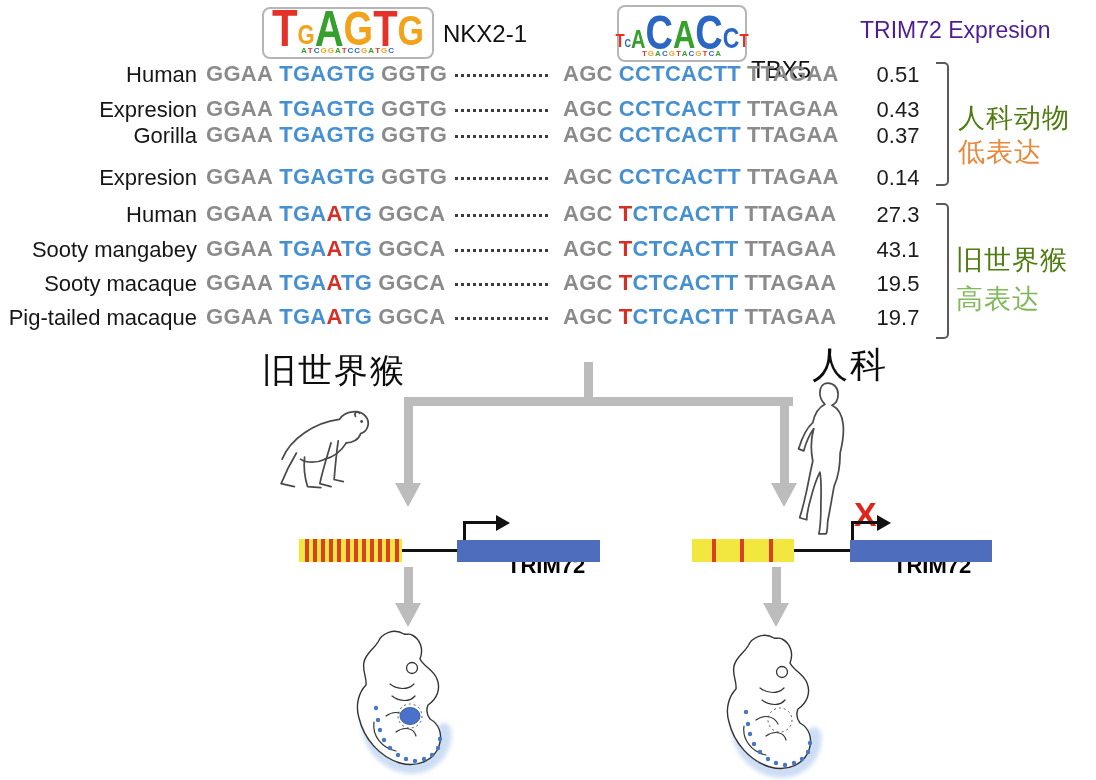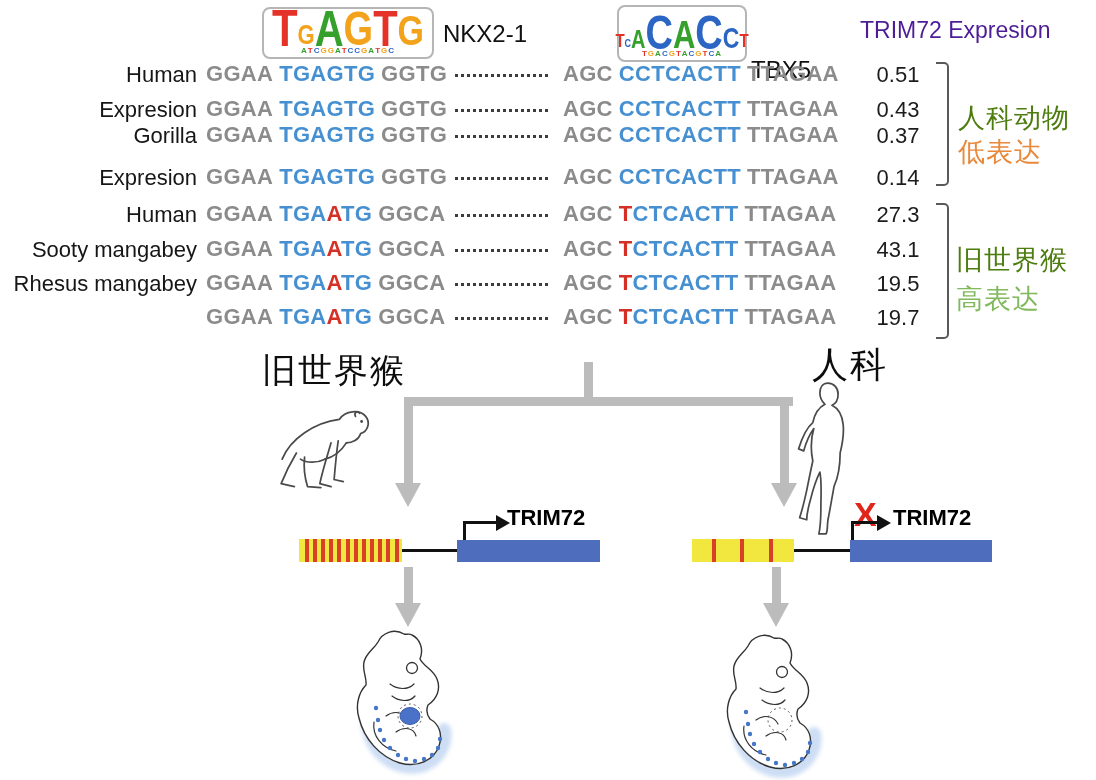--- a/index.html
+++ b/index.html
@@ -43,21 +43,21 @@
 
   
   .enhancer{position:absolute;height:23px;background:var(--enh-yellow);}
   .stripe{position:absolute;top:0;width:4px;height:100%;background:var(--stripe-red);}
   .gene-line{position:absolute;height:3px;background:#111;}
   .gene-body{position:absolute;height:22px;background:var(--gene-blue);}
   .tss-v{position:absolute;width:3px;background:#111;}
   .tss-h{position:absolute;height:3px;background:#111;}
   .tss-head{position:absolute;width:0;height:0;border-top:8px solid transparent;
             border-bottom:8px solid transparent;border-left:14px solid #111;}
-  .gene-name{position:absolute;font-size:22px;font-weight:bold;color:#000;white-space:nowrap;}
+  .gene-name{position:absolute;font-size:22px;font-weight:bold;color:#000;white-space:nowrap;margin-top:48px;}
   .x-mark{position:absolute;font-size:34px;font-weight:bold;color:var(--x-red);line-height:1;}
 
   svg{position:absolute;}
 </style>
 </head>
 <body>
 
 <div id="canvas">
 
   <div class="logo-box" style="left:262px;top:7px;width:168px;height:48px;">
@@ -155,27 +155,28 @@
       <div class="expr">27.3</div>
     </div>
       <div class="seq-row" style="top: 233px;">
       <div class="species">Sooty mangabey</div>
       <div class="seq seq-left"><span class="c-gray">GGAA</span><span class="c-blue gap">TGA</span><span class="c-red">A</span><span class="c-blue">TG</span><span class="c-gray gap">GGCA</span></div>
       <div class="dots"></div>
       <div class="seq seq-right"><span class="c-gray">AGC</span><span class="c-red gap">T</span><span class="c-blue">CTCACTT</span><span class="c-gray gap">TTAGAA</span></div>
       <div class="expr">43.1</div>
     </div>
       <div class="seq-row" style="top: 267px;">
-      <div class="species">Rhesus mangabey</div>
+      <div class="species">Sooty macaque</div>
       <div class="seq seq-left"><span class="c-gray">GGAA</span><span class="c-blue gap">TGA</span><span class="c-red">A</span><span class="c-blue">TG</span><span class="c-gray gap">GGCA</span></div>
       <div class="dots"></div>
       <div class="seq seq-right"><span class="c-gray">AGC</span><span class="c-red gap">T</span><span class="c-blue">CTCACTT</span><span class="c-gray gap">TTAGAA</span></div>
       <div class="expr">19.5</div>
     </div>
       <div class="seq-row" style="top: 301px;">
+      <div class="species">Pig-tailed macaque</div>
       <div class="seq seq-left"><span class="c-gray">GGAA</span><span class="c-blue gap">TGA</span><span class="c-red">A</span><span class="c-blue">TG</span><span class="c-gray gap">GGCA</span></div>
       <div class="dots"></div>
       <div class="seq seq-right"><span class="c-gray">AGC</span><span class="c-red gap">T</span><span class="c-blue">CTCACTT</span><span class="c-gray gap">TTAGAA</span></div>
       <div class="expr">19.7</div>
     </div>
     </div>
 
   <div class="bracket" style="top:62px;height:120px;"></div>
   <div class="grp-label" style="left:958px;top:100px;">人科动物</div>
   <div class="grp-label label-orange" style="left:958px;top:134px;">低表达</div>

